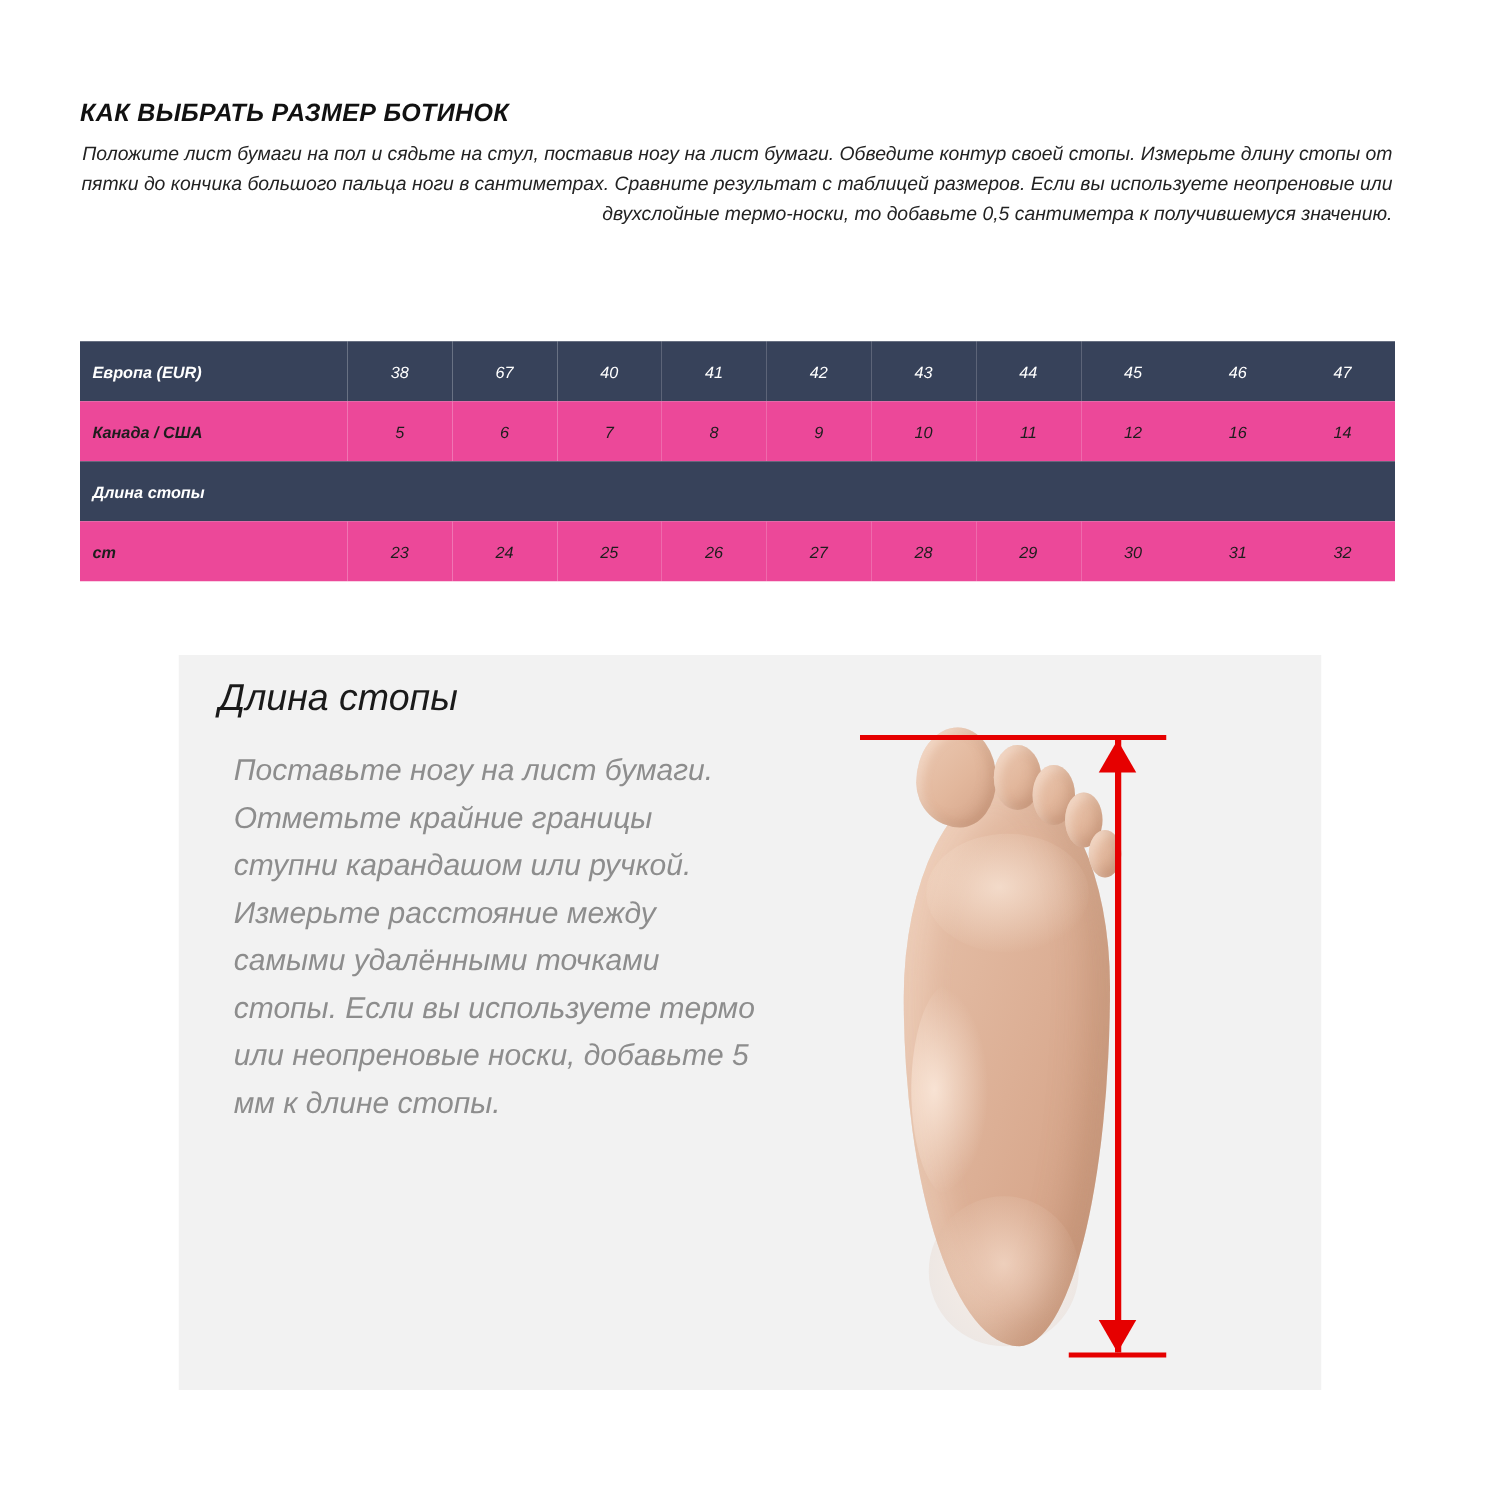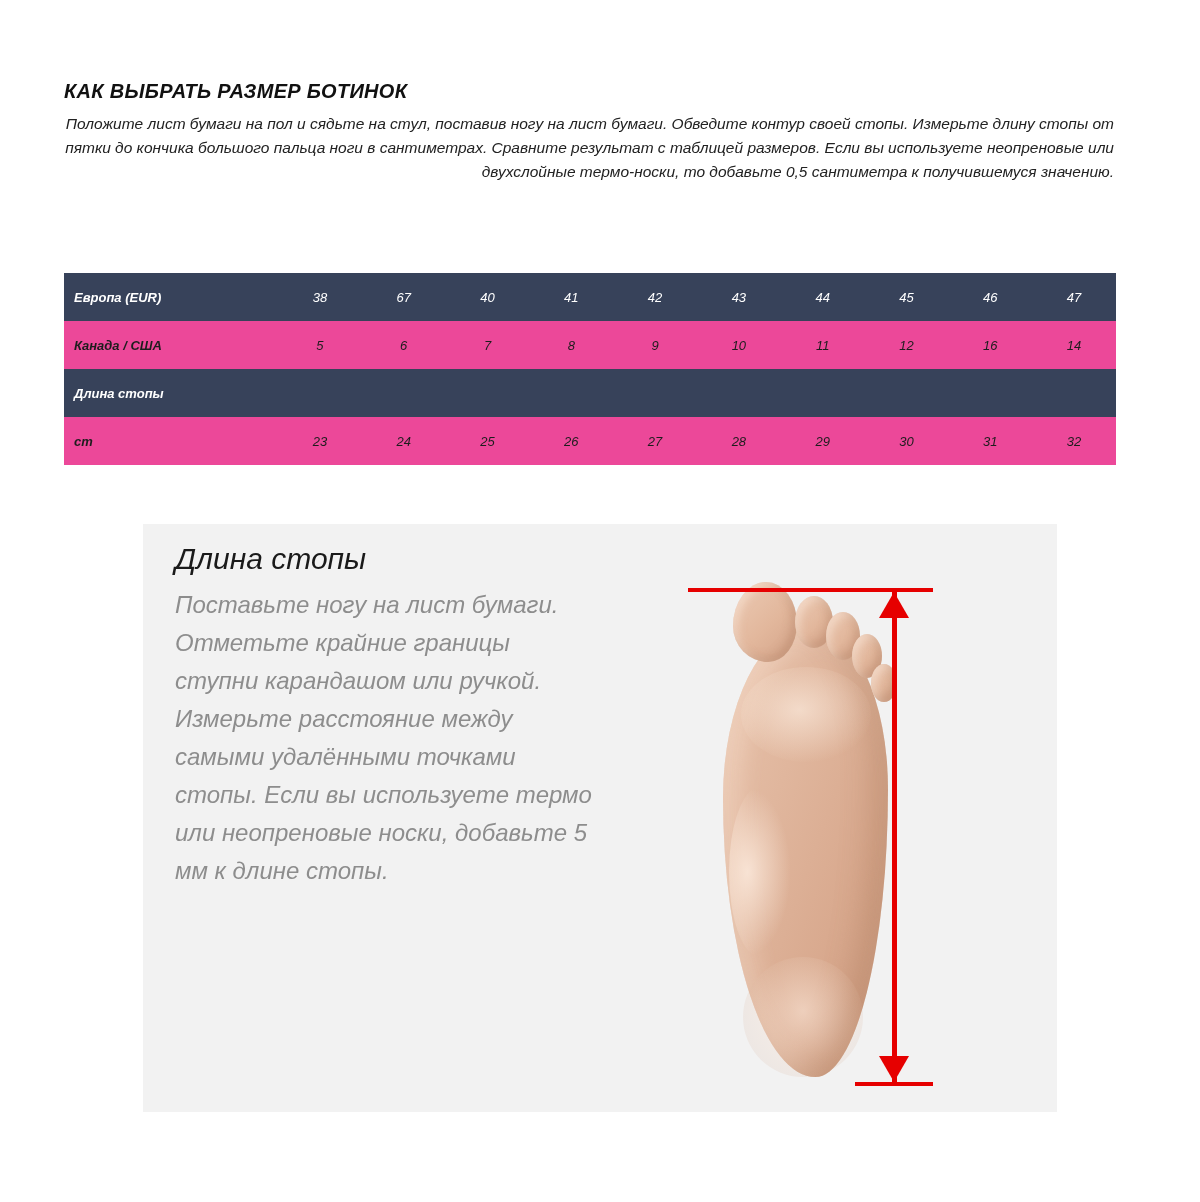--- a/index.html
+++ b/index.html
@@ -103,21 +103,21 @@
     margin: 0;
   }
   .panel-text {
     position: absolute;
     left: 32px;
     top: 62px;
     width: 420px;
     font-size: 24px;
     line-height: 38px;
     color: #8d8d8d;
-    margin: 0;
+    margin: 12px;
   }
 
   
   .foot-wrap {
     position: absolute;
     left: 530px;
     top: 20px;
     width: 360px;
     height: 552px;
   }

